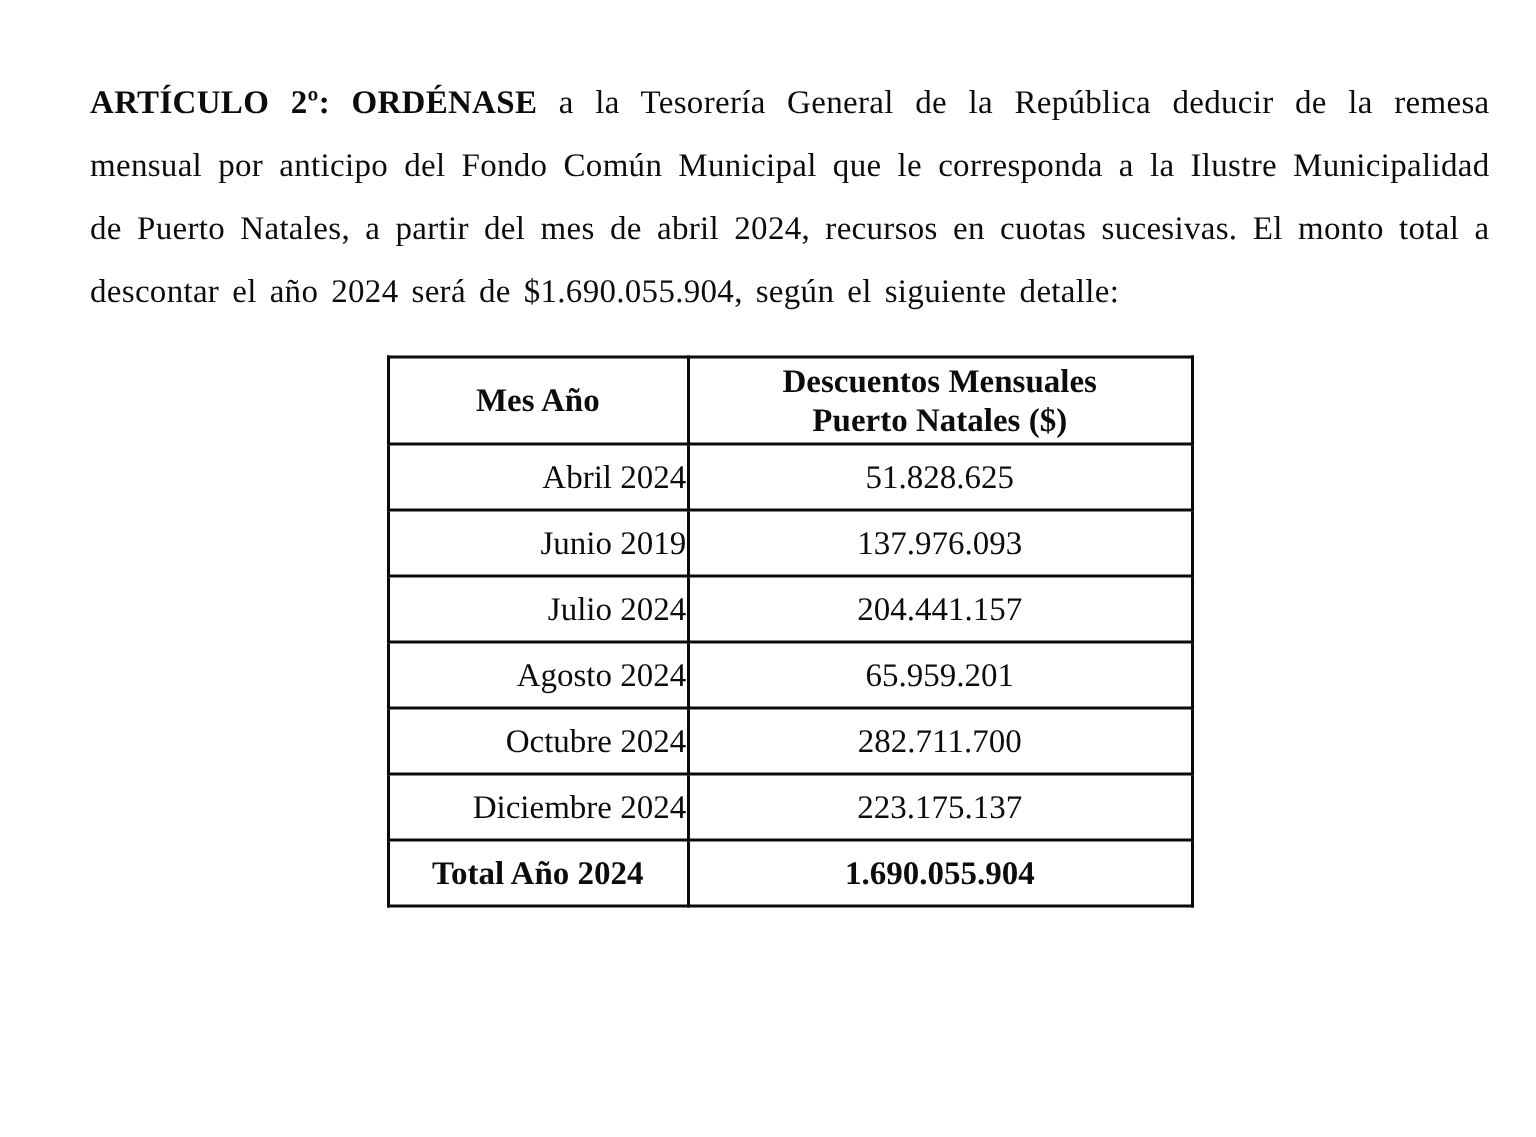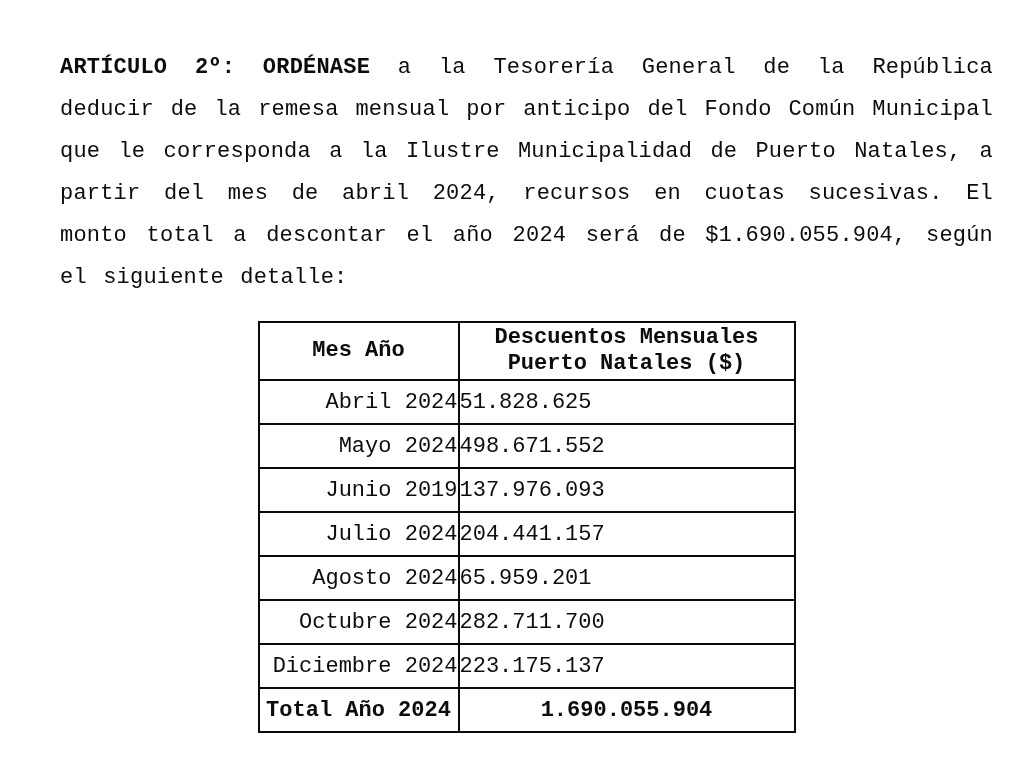--- a/index.html
+++ b/index.html
@@ -5,21 +5,21 @@
   html, body {
     margin: 0;
     padding: 0;
     background: #ffffff;
   }
   .page {
     position: relative;
     width: 1024px;
     height: 758px;
     background: #ffffff;
-    font-family: Liberation Mono, monospace;
+    font-family: Liberation Serif, serif;
     color: #0a0a0a;
     overflow: hidden;
     box-sizing: border-box;
     padding: 25px 31px 0 60px;
   }
   .article {
     font-size: 22px;
     line-height: 42px;
     text-align: justify;
     text-justify: inter-word;
@@ -54,21 +54,21 @@
     line-height: 26px;
     font-size: 22px;
   }
   td.month {
     text-align: right;
     padding-left: 10px;
     height: 44px;
     vertical-align: middle;
   }
   td.amount {
-    text-align: left;
+    text-align: center;
     padding-right: 10px;
     height: 44px;
     vertical-align: middle;
   }
   tr.total-row td {
     font-weight: bold;
     text-align: center;
     height: 44px;
     vertical-align: middle;
   }
@@ -102,24 +102,20 @@
           <div>Puerto Natales ($)</div>
         </th>
       </tr>
     </thead>
     <tbody>
       <tr>
         <td class="month">Abril 2024</td>
         <td class="amount">51.828.625</td>
       </tr>
       <tr>
-        <td class="month">Mayo 2024</td>
-        <td class="amount">498.671.552</td>
-      </tr>
-      <tr>
         <td class="month">Junio 2019</td>
         <td class="amount">137.976.093</td>
       </tr>
       <tr>
         <td class="month">Julio 2024</td>
         <td class="amount">204.441.157</td>
       </tr>
       <tr>
         <td class="month">Agosto 2024</td>
         <td class="amount">65.959.201</td>

